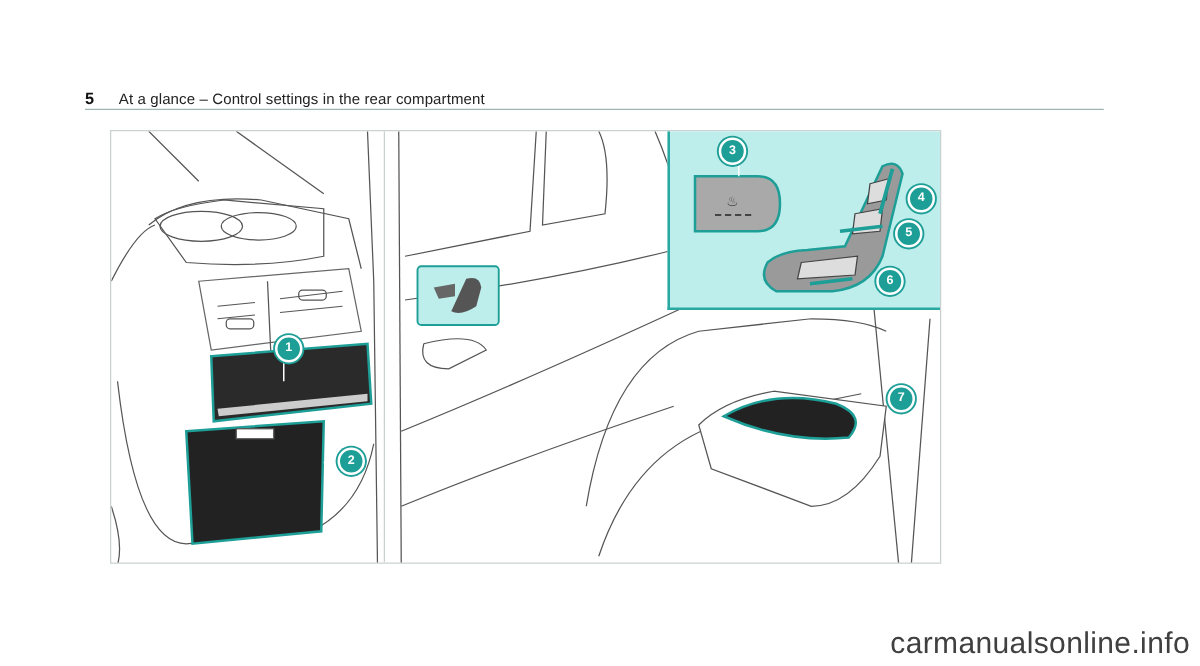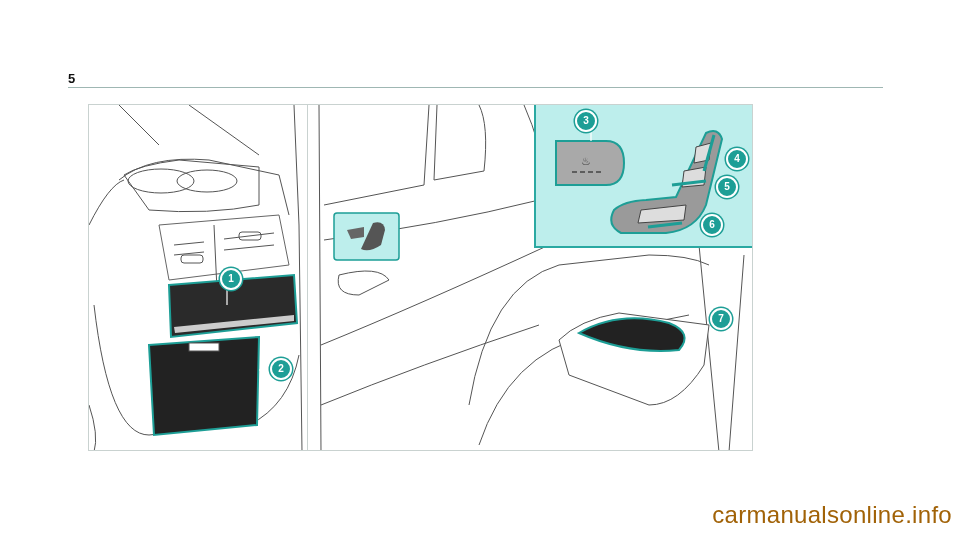--- a/index.html
+++ b/index.html
@@ -14,28 +14,29 @@
             border:1px solid #c9d2d0; box-sizing:border-box; background:#fff; overflow:hidden; }
   .panel-divider { position:absolute; left:218px; top:0; width:1px; height:100%; background:#c9d2d0; }
   .inset { position:absolute; left:445px; top:0; width:220px; height:143px; background:#bdeeec;
            border-left:2px solid #2aa9a2; border-bottom:2px solid #2aa9a2; box-sizing:border-box; }
   svg { position:absolute; left:0; top:0; }
 
   .callout { position:absolute; width:18px; height:18px; border-radius:50%; background:#1d9e96;
              border:2px solid #fff; box-shadow:0 0 0 1.5px #1d9e96; color:#fff; font-size:10px;
              font-weight:bold; text-align:center; line-height:18px; }
 
-  .watermark { position:absolute; right:8px; bottom:4px; font-size:24px; color:#a16207;
+  .watermark { position:absolute; right:8px; bottom:4px; font-size:24px; color:#404040;
                letter-spacing:0.3px; }
 </style>
 </head>
 <body>
 
 <div class="header">
   <span class="page-num">5</span>
+  <span class="page-title">At a glance – Control settings in the rear compartment</span>
 </div>
 <div class="header-rule"></div>
 
 <div class="figure">
 
   <svg width="218" height="347">
     <g fill="none" stroke="#555" stroke-width="1">
       <path d="M30 0 L70 40"></path>
         <path d="M100 0 L170 50"></path>
       <path d="M30 75 Q60 50 120 55 L190 70 L200 110"></path>

